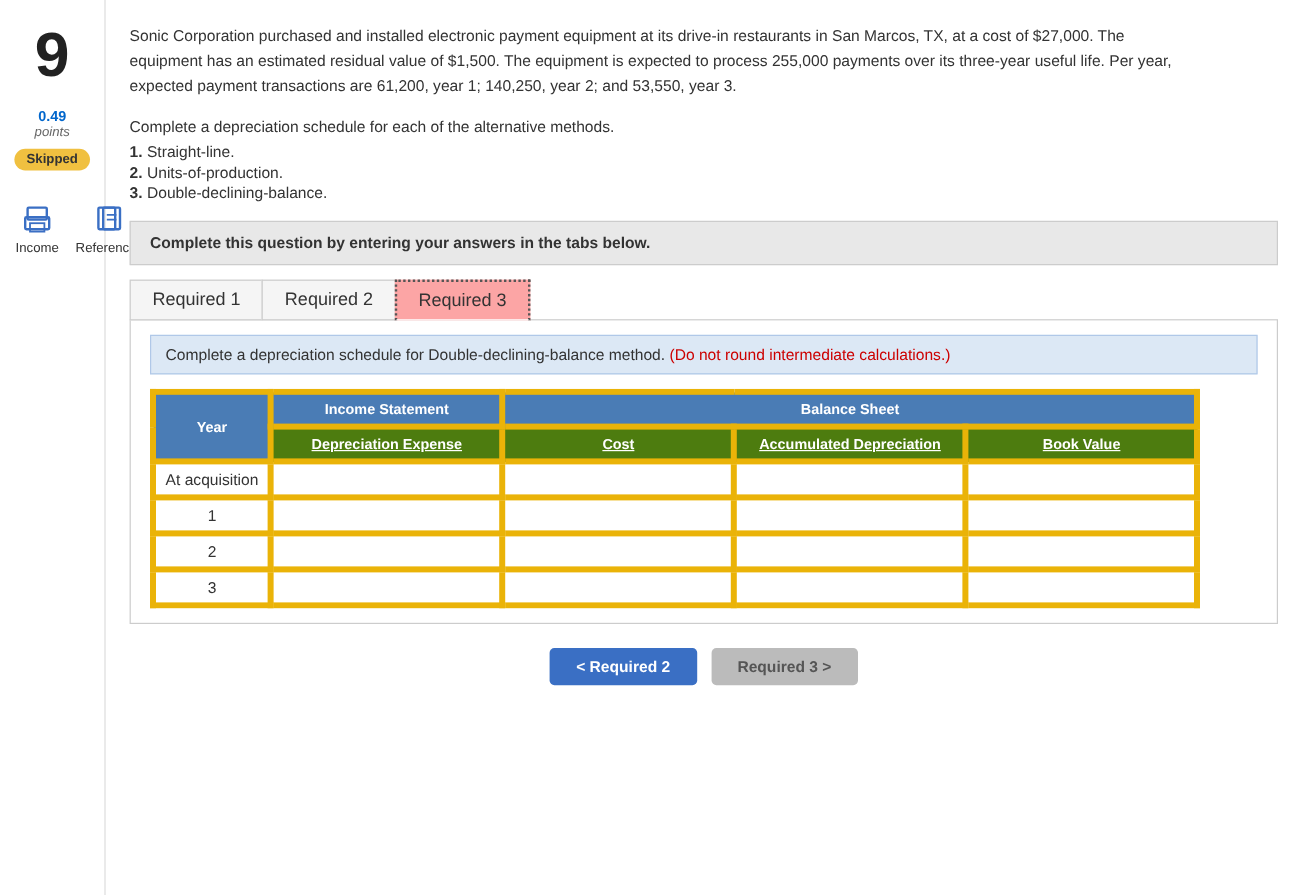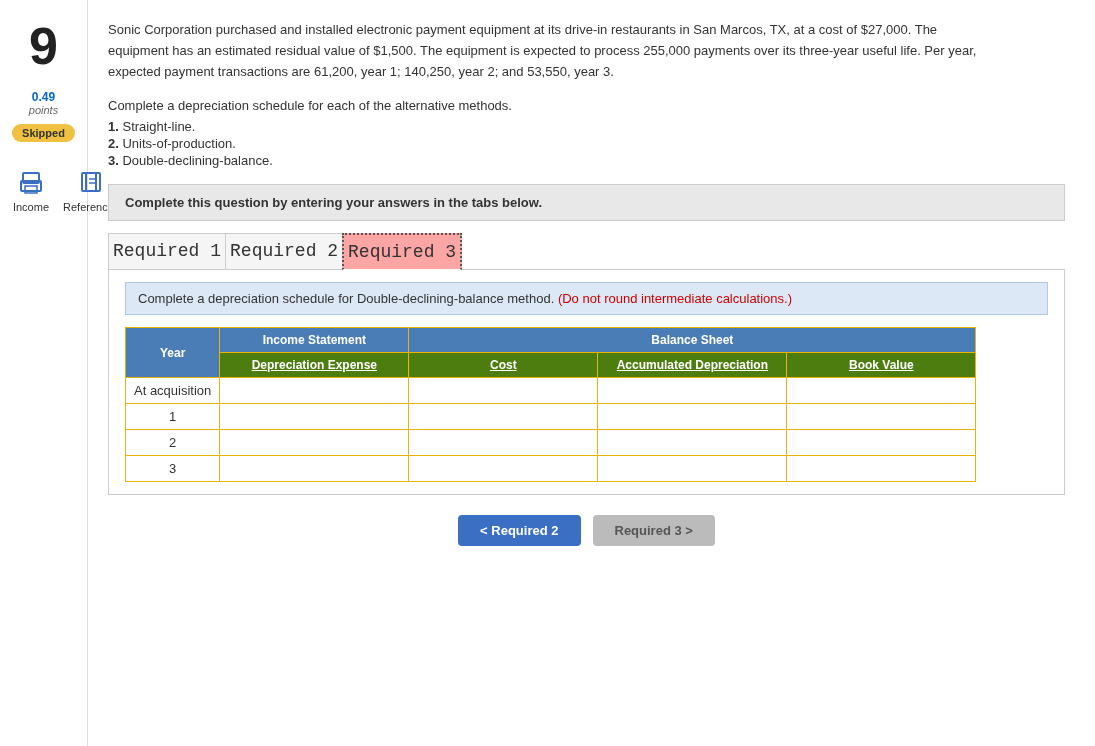--- a/index.html
+++ b/index.html
@@ -14,27 +14,27 @@
     .sidebar-icon-item { display: flex; flex-direction: column; align-items: center; gap: 3px; cursor: pointer; padding: 4px; }
     .sidebar-icon-item span.label { font-size: 11px; color: #333; }
     .icon-svg { width: 28px; height: 28px; }
     .main-content { flex: 1; padding: 20px 30px 20px 20px; }
     .problem-text { font-size: 13px; line-height: 1.6; margin-bottom: 16px; max-width: 880px; }
     .required-label { font-weight: bold; margin-bottom: 4px; }
     .methods-list { margin-left: 0; list-style: none; margin-bottom: 16px; }
     .methods-list li { margin-bottom: 2px; }
     .instruction-bar { background: #e8e8e8; padding: 10px 16px; font-size: 13px; font-weight: bold; margin-bottom: 0; border: 1px solid #ccc; }
     .tabs-container { display: flex; border-bottom: none; margin-top: 12px; }
-    .tab { padding: 7px 4px; font-size: 18px; cursor: pointer; border: 1px solid #ccc; background: #f5f5f5; margin-right: -1px; font-family: Liberation Mono, monospace; }
+    .tab { padding: 7px 18px; font-size: 15px; cursor: pointer; border: 1px solid #ccc; background: #f5f5f5; margin-right: -1px; }
     .tab.active { background: #fca5a5; border-bottom: 1px solid #fff; position: relative; z-index: 1; border-top: 2px dotted #555; border-left: 2px dotted #555; border-right: 2px dotted #555; }
     .tab-content { border: 1px solid #ccc; padding: 12px 16px; margin-top: -1px; }
     .description-bar { background: #dce8f5; padding: 8px 12px; font-size: 13px; margin-bottom: 12px; border: 1px solid #b0c8e8; }
     .description-bar .note { color: #c00; }
     .depreciation-table { border-collapse: collapse; width: auto; min-width: 500px; }
-    .depreciation-table th, .depreciation-table td { border: 1px solid #eab308; padding: 5px 8px; text-align: center; }
+    .depreciation-table th, .depreciation-table td { border: 5px solid #eab308; padding: 5px 8px; text-align: center; }
     .depreciation-table thead tr:first-child th { background: #4a7cb5; color: #fff; font-size: 12px; }
     .depreciation-table thead tr:nth-child(2) th { background: #4d7c0f; color: #fff; font-size: 12px; text-decoration: underline; }
     .depreciation-table tbody tr td { background: #fff; }
     .depreciation-table tbody tr td:first-child { font-weight: normal; background: #fff; }
     .depreciation-table tbody tr td.input-cell { padding: 0; }
     .depreciation-table tbody tr td.input-cell input { border: none; outline: none; width: 100%; padding: 4px 6px; text-align: right; font-size: 13px; background: transparent; }
     .nav-buttons { display: flex; justify-content: center; gap: 12px; margin-top: 20px; }
     .nav-btn { padding: 8px 22px; font-size: 13px; border: none; border-radius: 4px; cursor: pointer; font-weight: bold; }
     .nav-btn-primary { background: #3a6fc4; color: #fff; }
     .nav-btn-secondary { background: #bbb; color: #555; cursor: default; }

